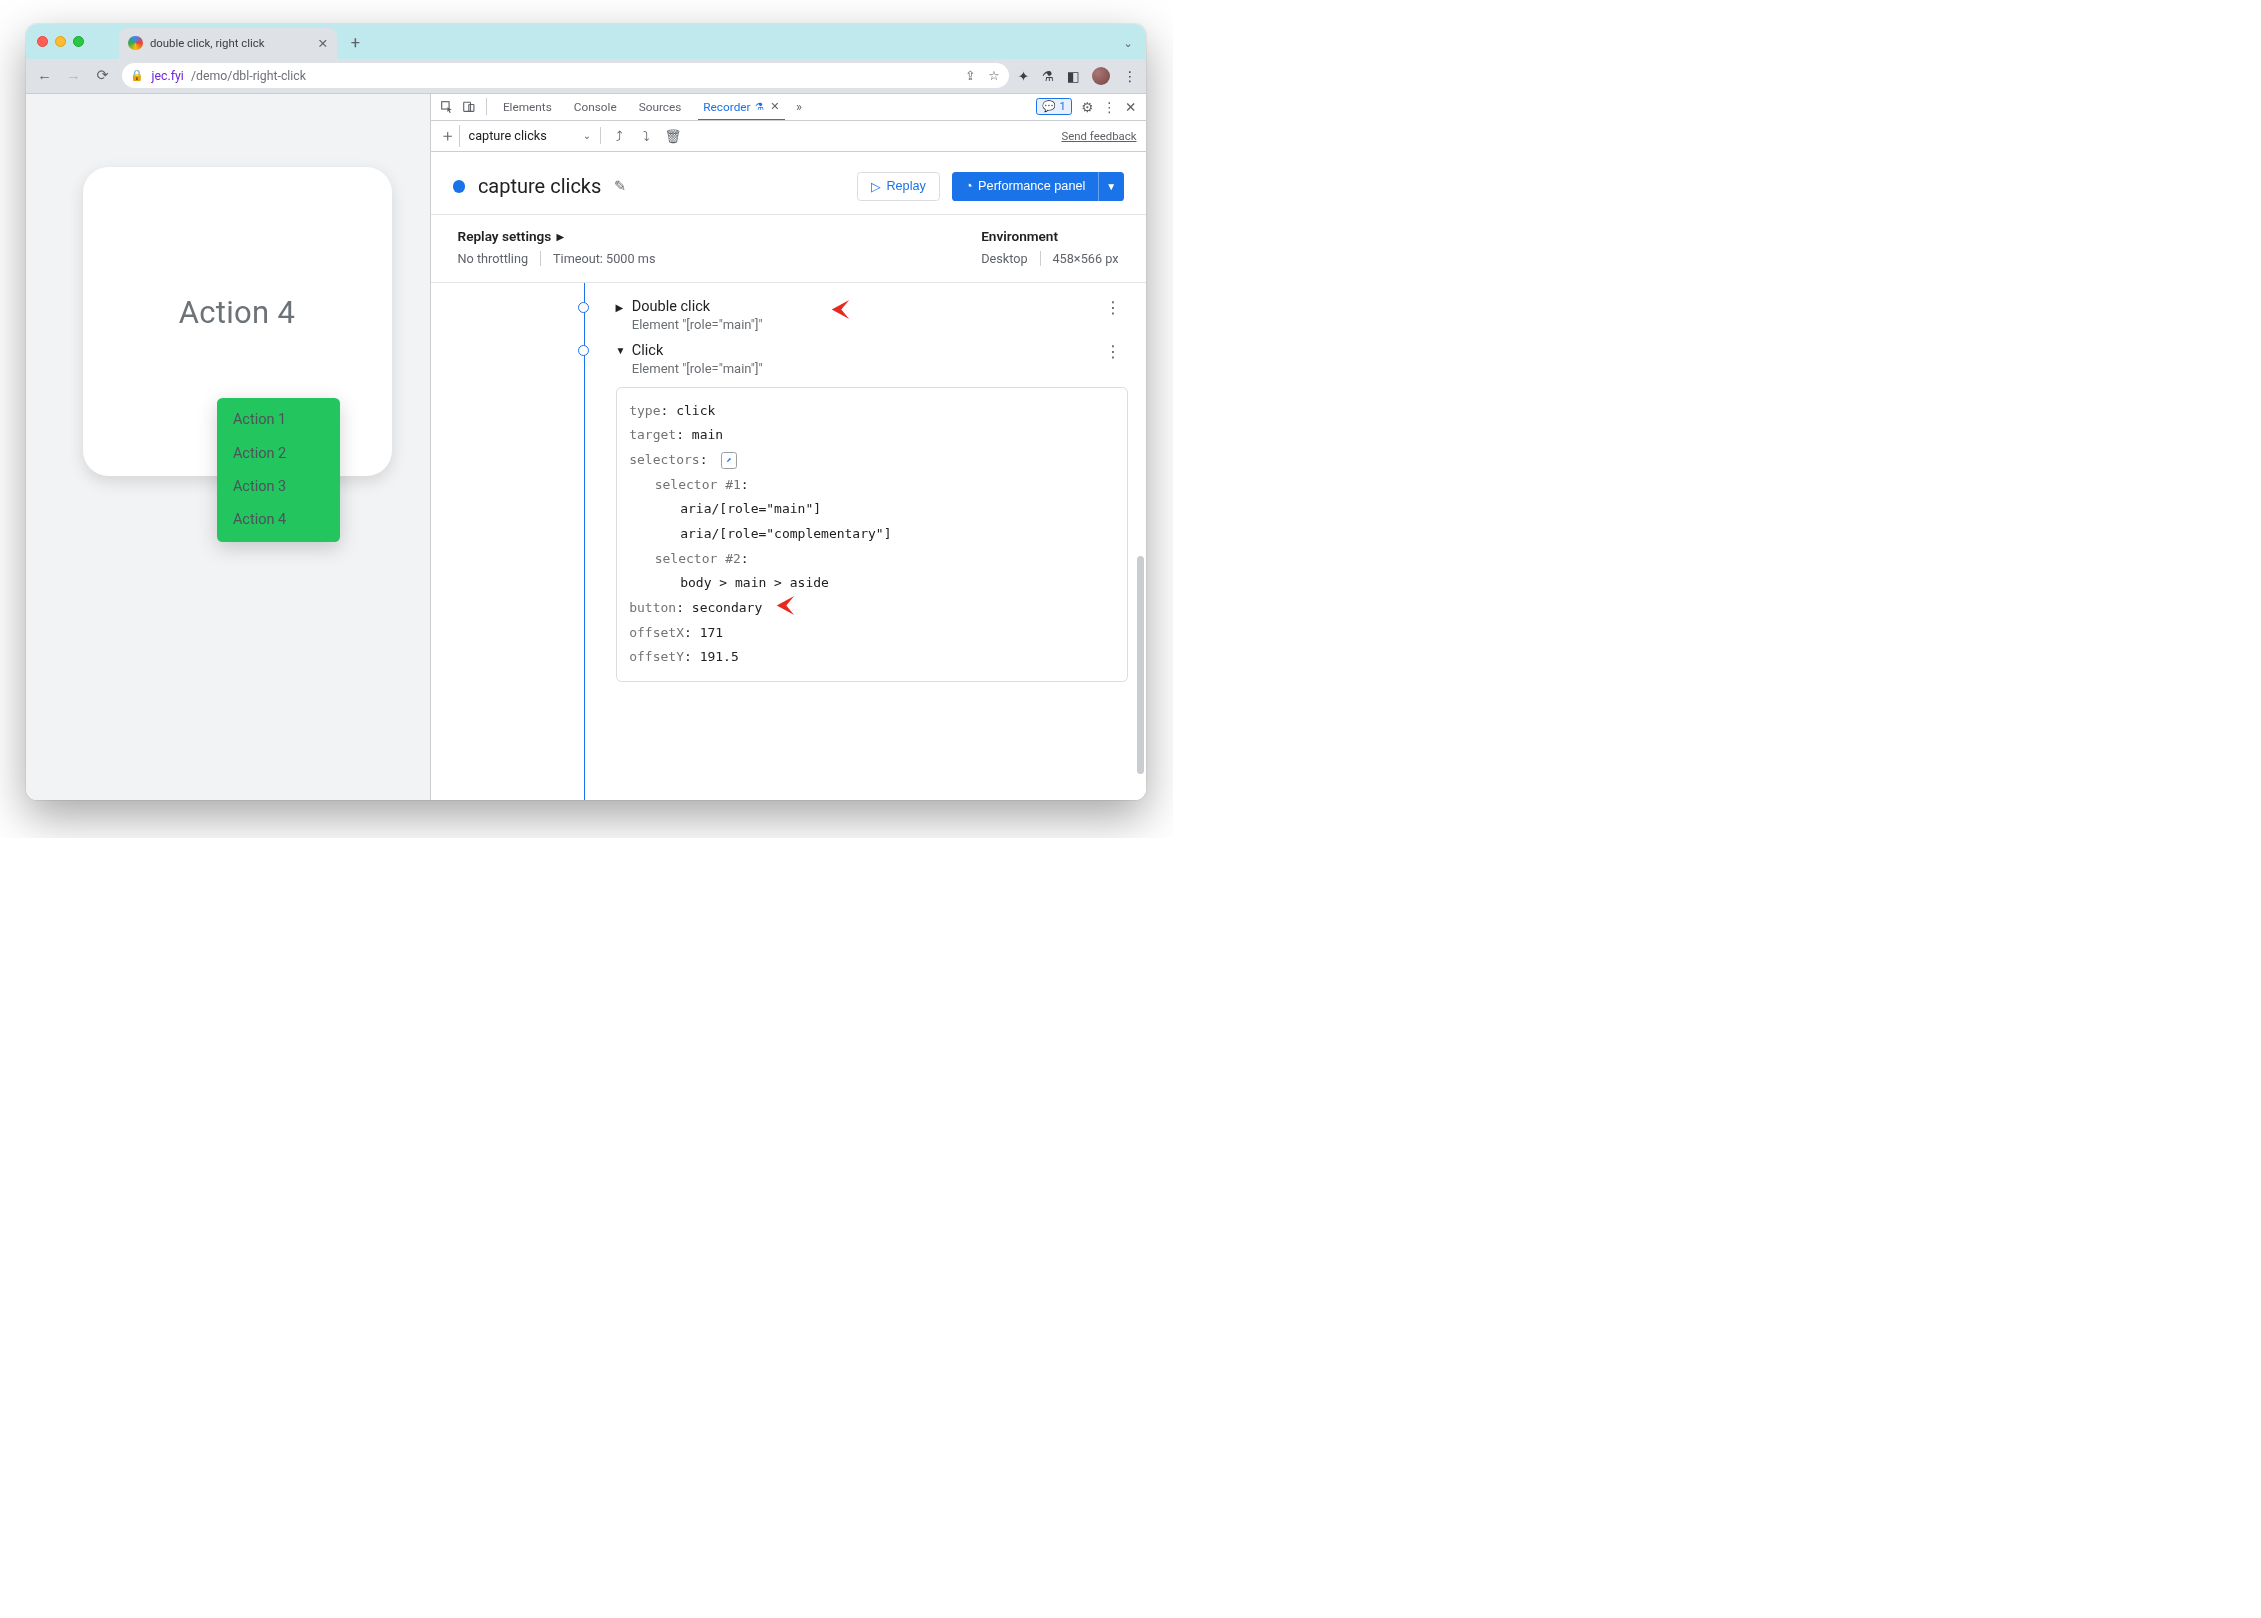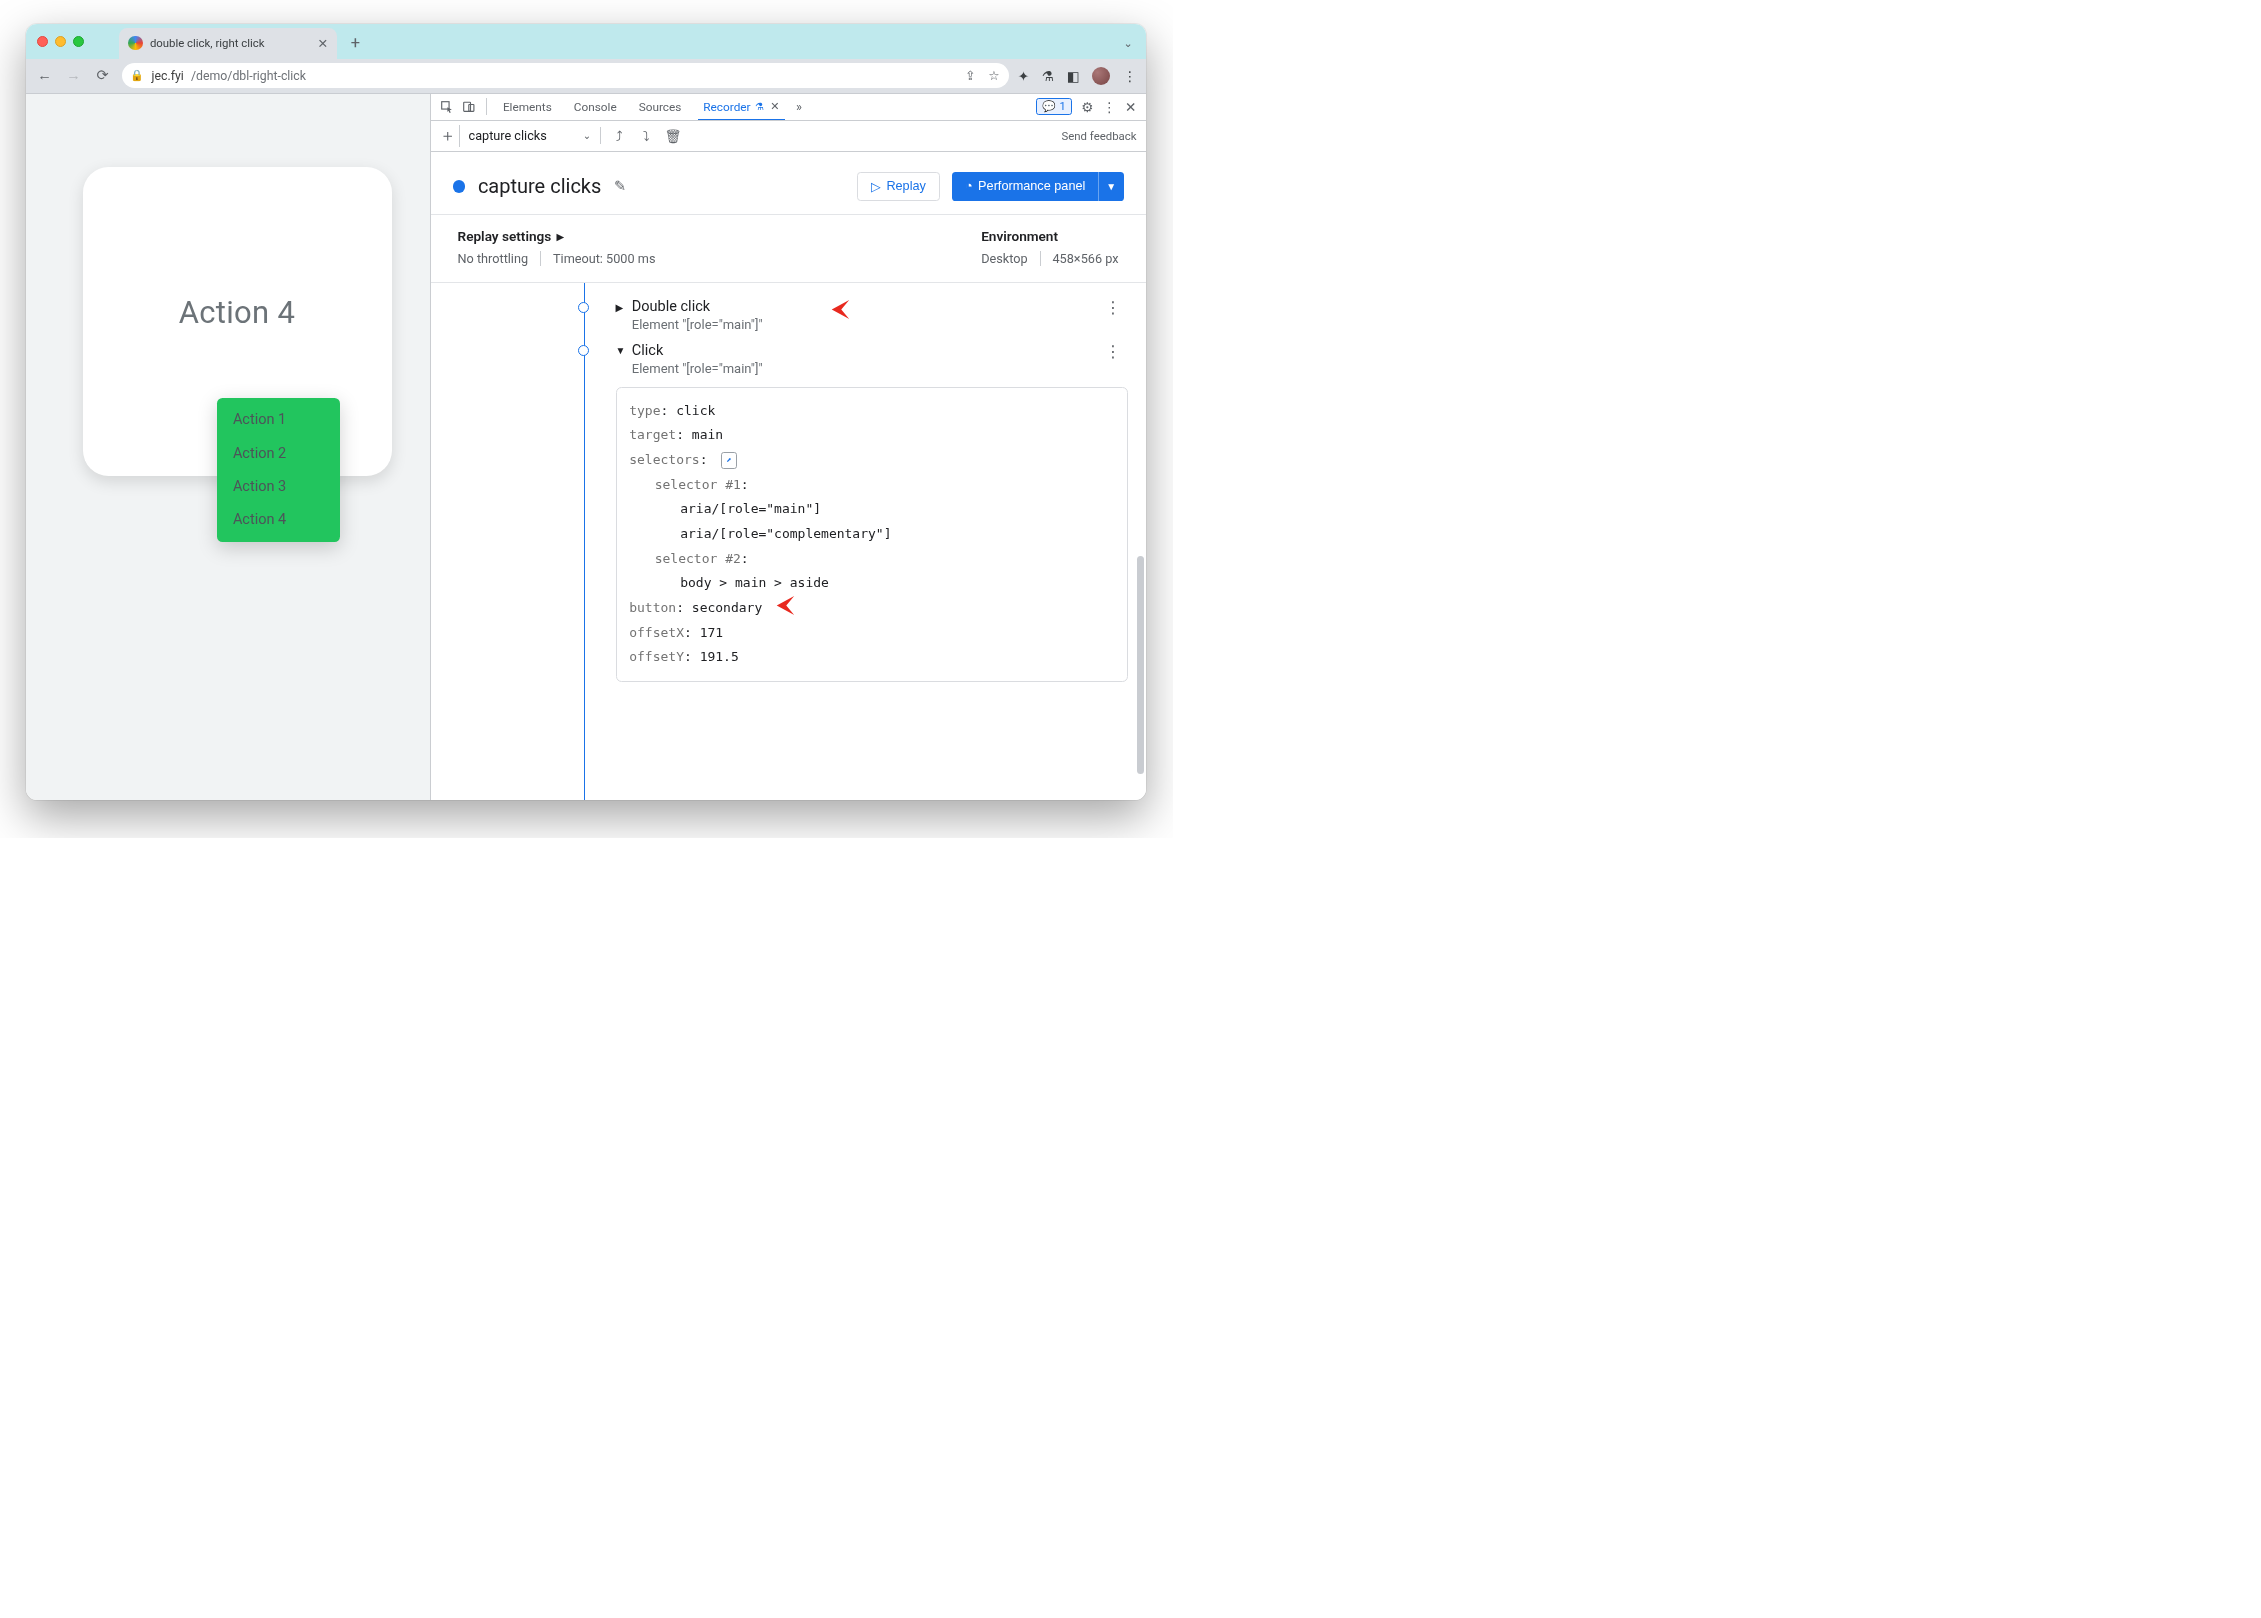--- a/index.html
+++ b/index.html
@@ -70,21 +70,21 @@
     background:#fff;
     height:25.5px;
     border-radius:12.7px;
     display:flex; align-items:center;
     padding: 0 9px;
     gap:7.3px;
     font-size:12.3px;
     color:#202124;
   }
   .lock { color:#5f6368; font-size:11px;}
-  .omni-domain { color:#404040; }
+  .omni-domain { color:#6d28d9; }
   .omni-path { color:#6e7277; }
   .omni-right { margin-left:auto; display:flex; gap:12.7px; color:#5f6368; font-size:12.7px;}
   .ext-icons { display:flex; gap:12.7px; align-items:center; color:#3c4043; font-size:13.6px;}
   .avatar-img { width:18px; height:18px; border-radius:50%; background: radial-gradient(circle at 30% 30%, #a77, #744);}
 
   
   .content {
     display:flex;
     height: calc(100% - 35px - 35px);
   }
@@ -149,21 +149,21 @@
     border-bottom:0.9px solid #cacdd1;
     display:flex; align-items:center;
     padding: 0 9px;
     gap: 9px;
   }
   .rec-toolbar .plus { width:20px; text-align:center; color:#5f6368; font-size:16.4px; border-right:0.9px solid #cacdd1; padding-right:9px;}
   .rec-sel { display:flex; align-items:center; gap:36px; color:#202124; font-size:12.7px;}
   .rec-sel .chev { color:#5f6368; font-size:10px;}
   .rec-toolbar .tb-icon { color:#5f6368; font-size:13.6px; width:18px; text-align:center;}
   .rec-toolbar .vline { width:0.9px; height:16.4px; background:#cacdd1;}
-  .send-fb { margin-left:auto; color:#5f6368; font-size:11.4px;}
+  .send-fb { margin-left:auto; color:#5f6368; text-decoration:underline; font-size:11.4px;}
 
   
   .rec-head {
     padding: 20px 22px 12.7px 22px;
     display:flex; align-items:center; gap:12.7px;
     border-bottom:0.9px solid #e3e5e8;
   }
   .rec-dot { width:12.7px; height:12.7px; border-radius:50%; background:#1a73e8;}
   .rec-name { font-size:20px; color:#202124; font-weight:400;}
   .pencil { color:#5f6368; font-size:14.5px;}

